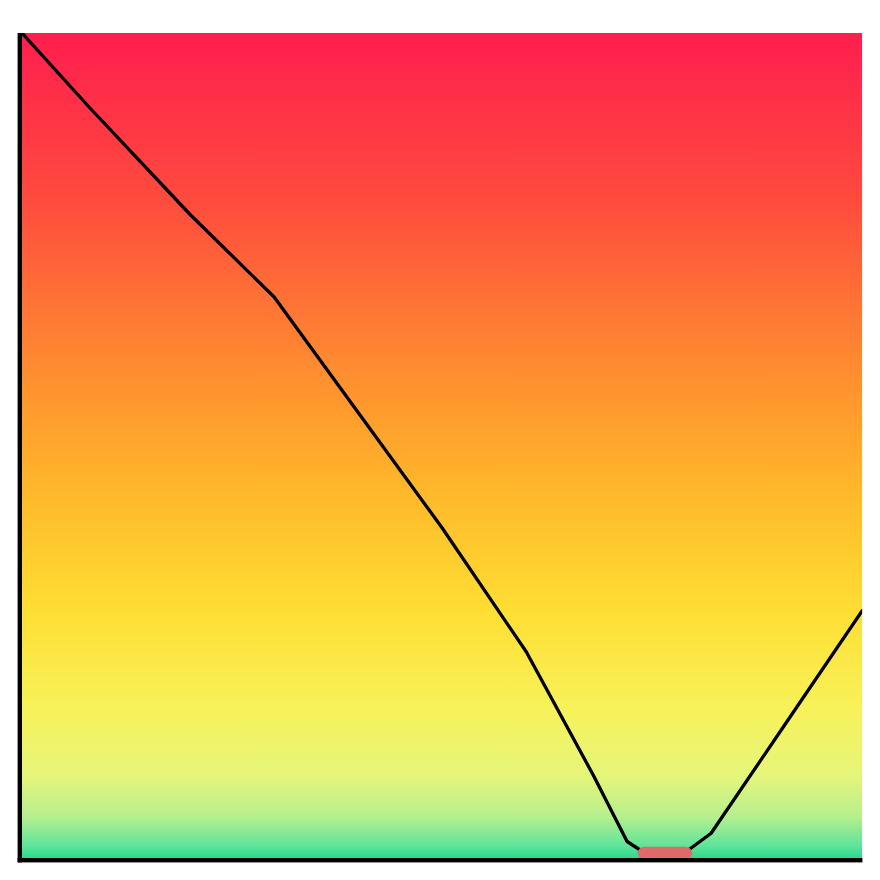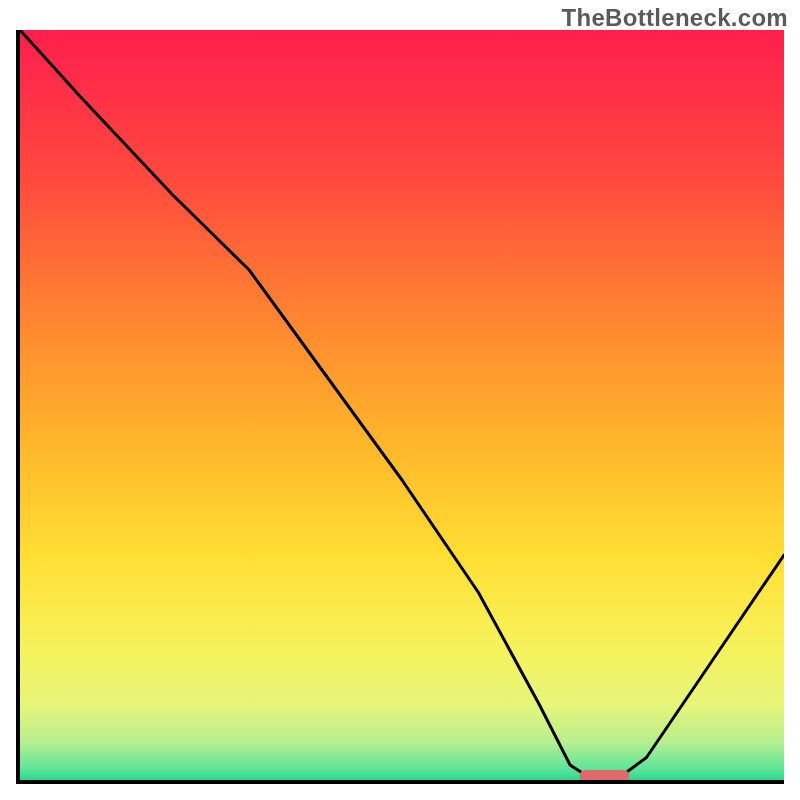--- a/index.html
+++ b/index.html
@@ -40,21 +40,20 @@
   .plot svg {
     display: block;
     width: 100%;
     height: 100%;
   }
 </style>
 </head>
 <body>
 
 <div class="frame">
-  <div class="watermark">TheBottleneck.com</div>
 
   <div class="plot">
     <svg viewBox="0 0 100 100" preserveAspectRatio="none">
       <defs>
         <linearGradient id="bg-grad" x1="0" y1="0" x2="0" y2="1">
         <stop offset="0%" stop-color="#ff1e4e"></stop>
             <stop offset="20%" stop-color="#ff4a3e"></stop>
             <stop offset="40%" stop-color="#ff8a30"></stop>
             <stop offset="55.00000000000001%" stop-color="#ffb62a"></stop>
             <stop offset="70%" stop-color="#ffde33"></stop>

